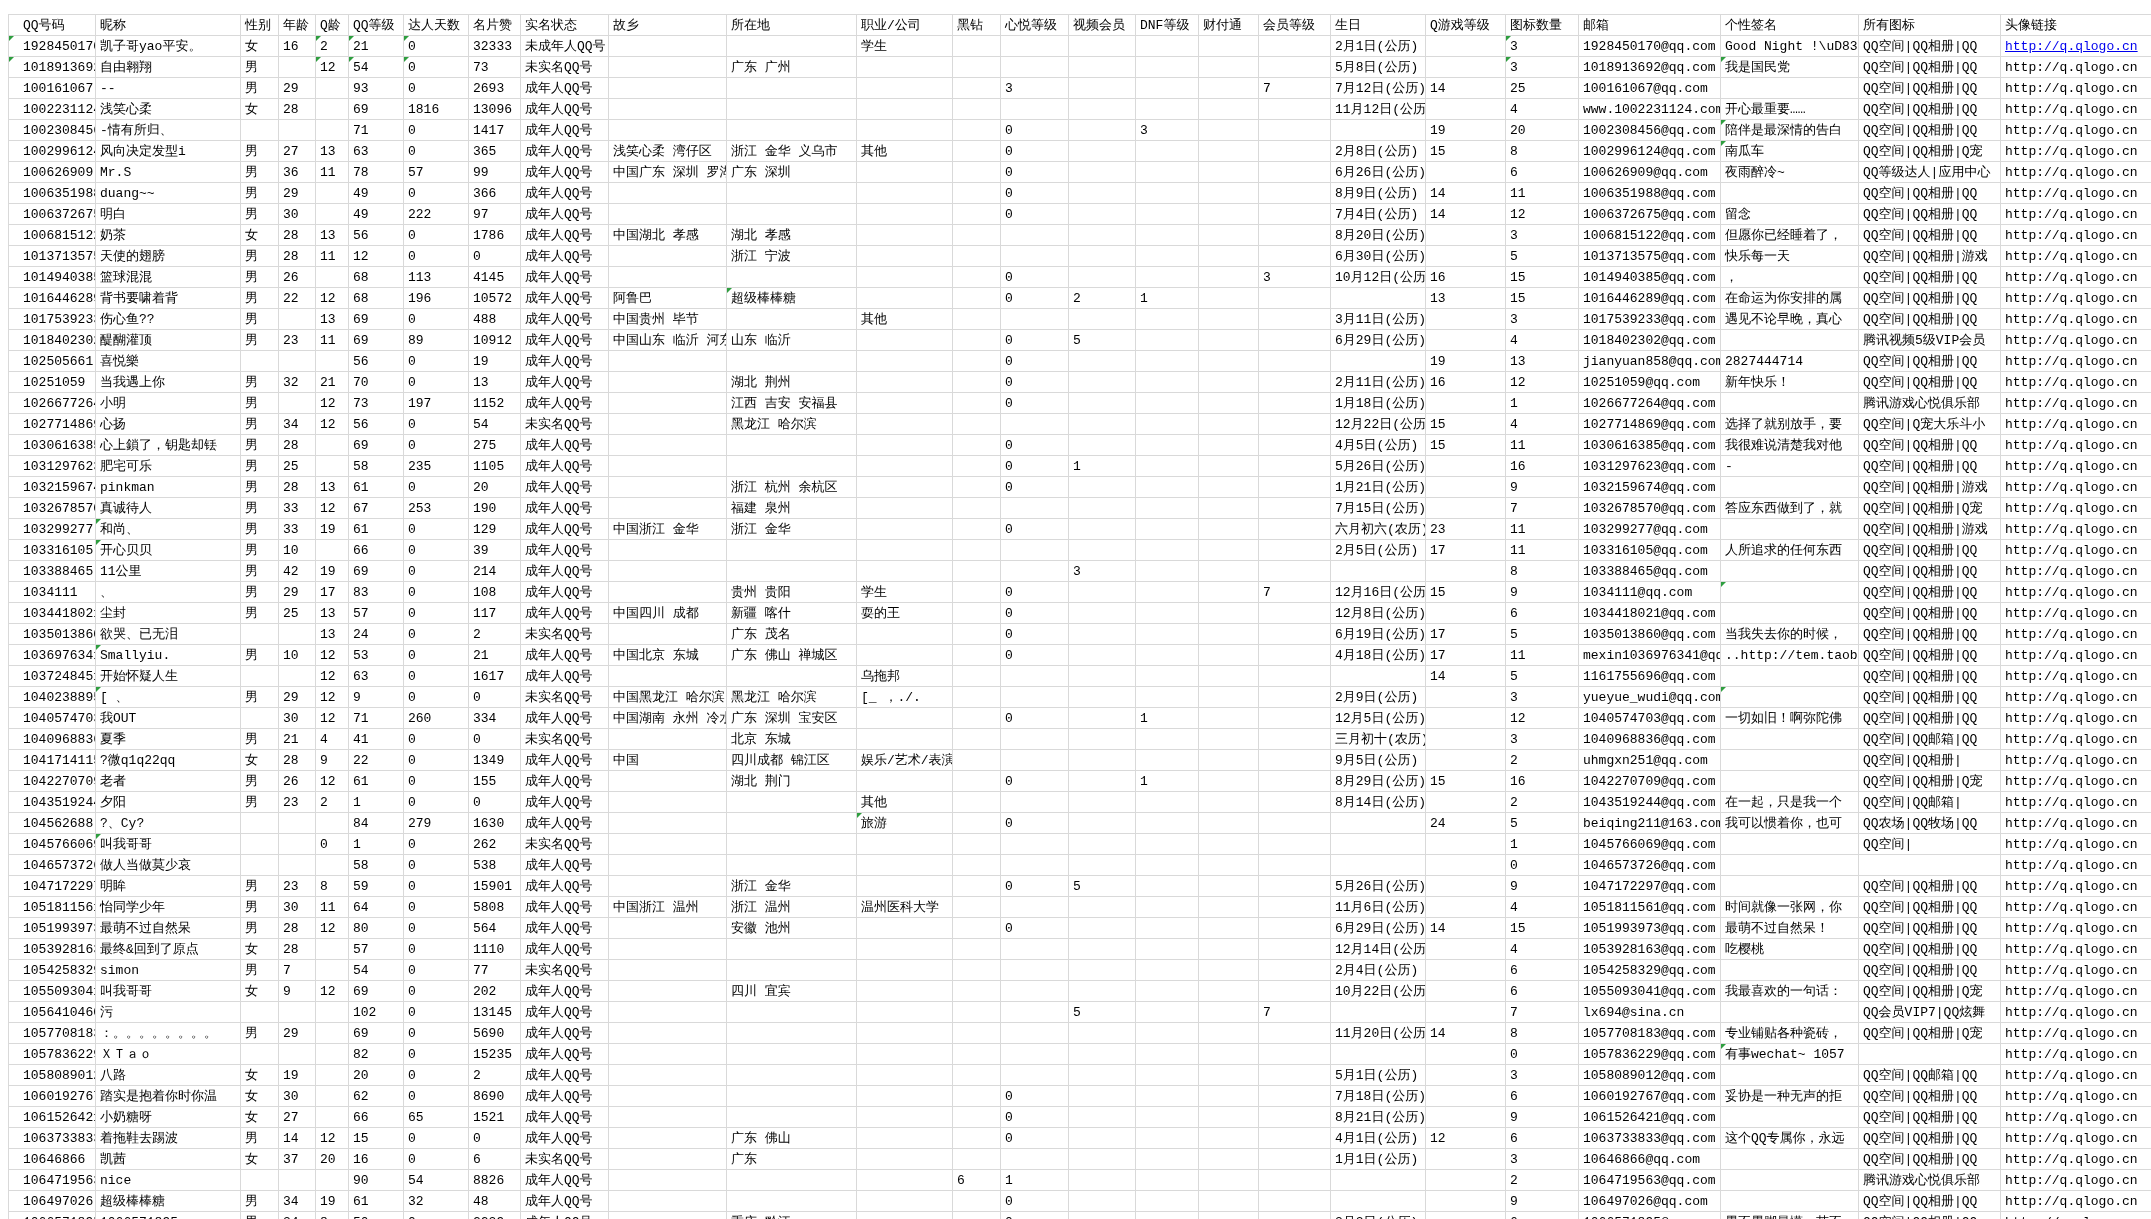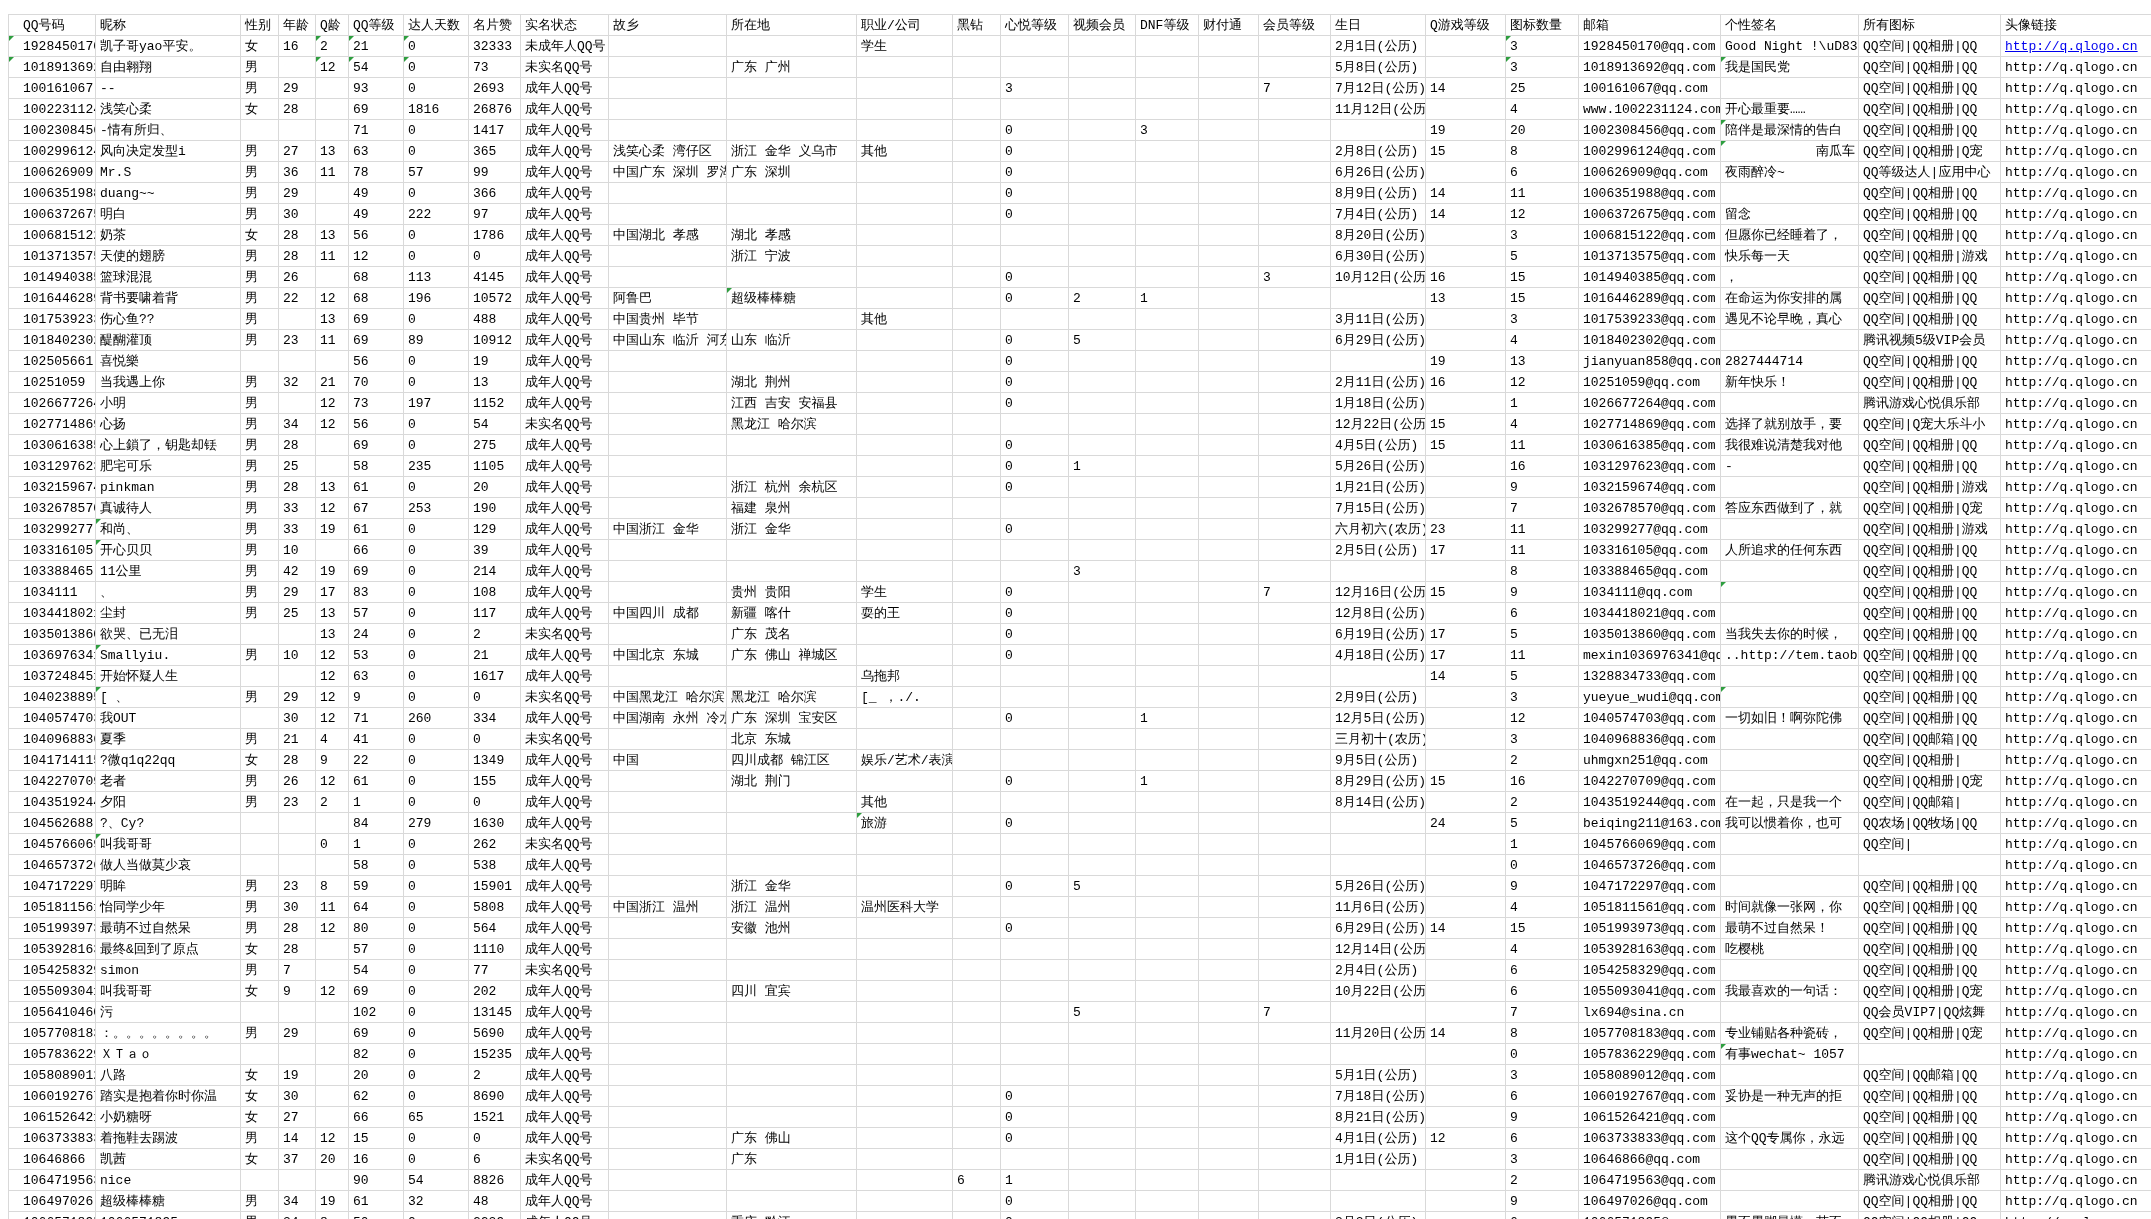--- a/index.html
+++ b/index.html
@@ -14,21 +14,21 @@
     padding:0 1px 0 4px;
     white-space:nowrap;overflow:hidden;
     position:relative;line-height:19px;
   }
   td:first-child, th:first-child{padding-left:14px;margin-top:22px;}
   tr{height:20px;}
   .mk::before{
     content:'';position:absolute;top:0;left:0;width:0;height:0;
     border-top:5px solid #2e9e3f;border-right:5px solid transparent;
   }
-  .rt{text-align:right;padding-right:3px;}
+  .rt{padding-right:3px;}
   a.avlink{color:#0000ee;text-decoration:underline;cursor:pointer;}
   .plain{color:#000;text-decoration:none;}
 </style>
 </head>
 <body>
 
 <div id="sheet">
   <table>
     <colgroup id="cols">
         <col style="width: 87px;">
@@ -169,21 +169,21 @@
           <td><a class="plain">http://q.qlogo.cn</a></td>
         </tr>
         <tr>
           <td>1002231124</td>
           <td>浅笑心柔</td>
           <td>女</td>
           <td>28</td>
           <td></td>
           <td>69</td>
           <td>1816</td>
-          <td>26876</td>
+          <td>13096</td>
           <td>成年人QQ号</td>
           <td></td>
           <td></td>
           <td></td>
           <td></td>
           <td></td>
           <td></td>
           <td></td>
           <td></td>
           <td></td>
@@ -912,21 +912,21 @@
           <td>乌拖邦</td>
           <td></td>
           <td></td>
           <td></td>
           <td></td>
           <td></td>
           <td></td>
           <td></td>
           <td>14</td>
           <td>5</td>
-          <td>1328834733@qq.com</td>
+          <td>1161755696@qq.com</td>
           <td></td>
           <td>QQ空间|QQ相册|QQ</td>
           <td><a class="plain">http://q.qlogo.cn</a></td>
         </tr>
         <tr>
           <td>1040238895</td>
           <td class="mk">[ 、</td>
           <td>男</td>
           <td>29</td>
           <td>12</td>

